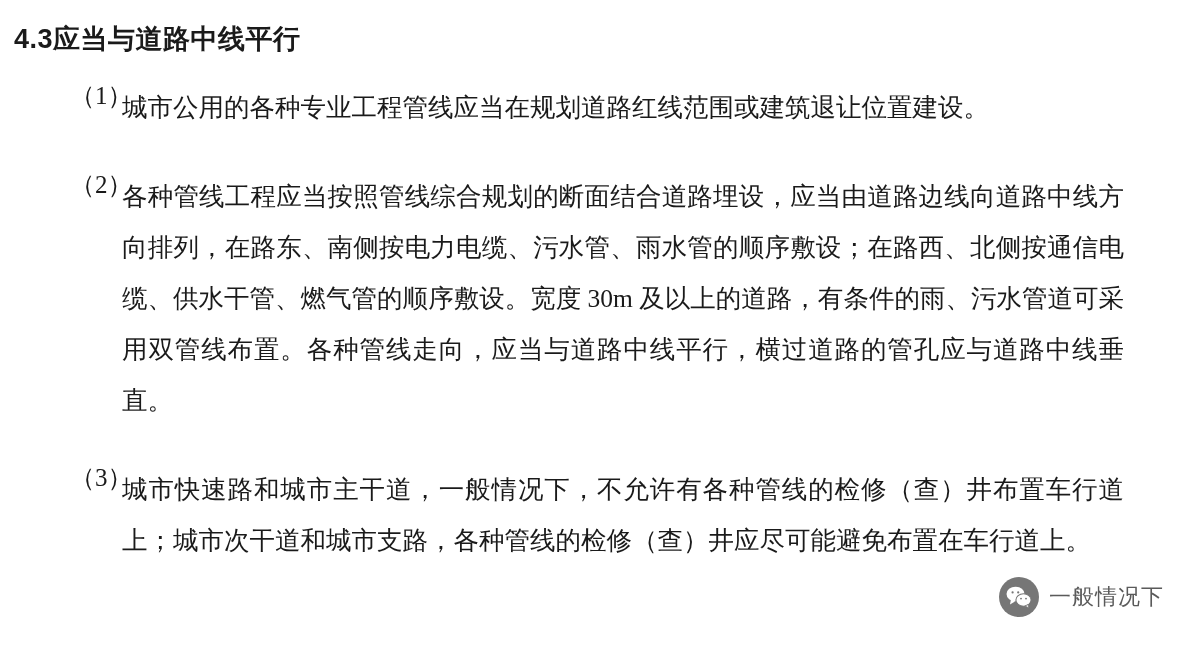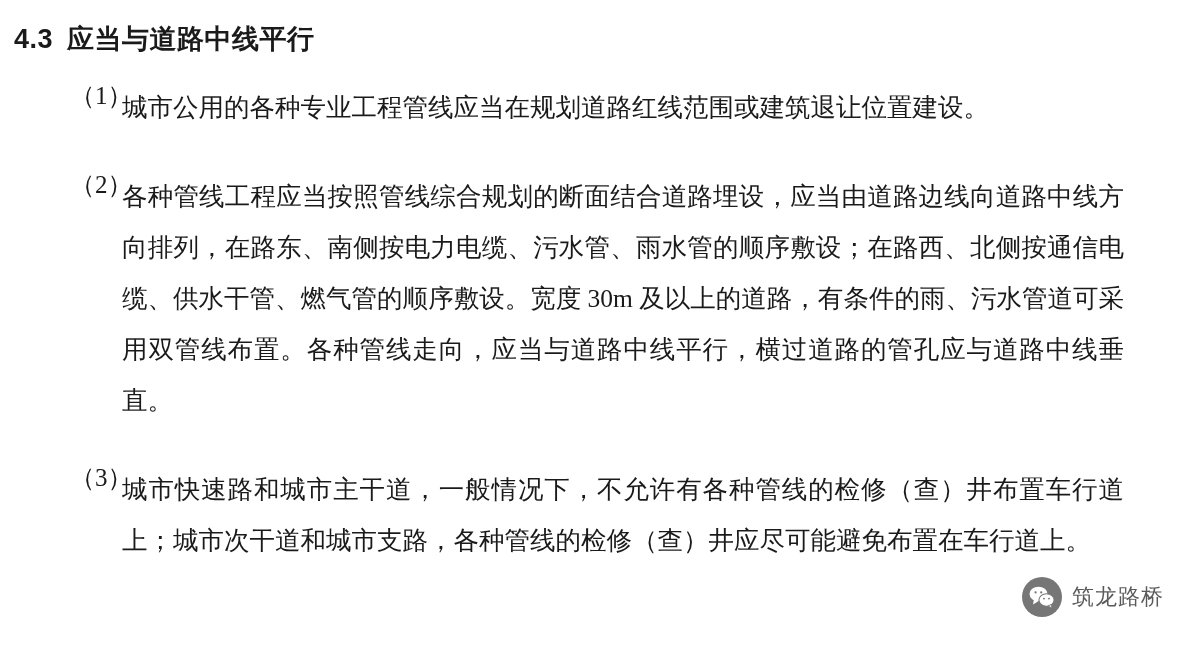--- a/index.html
+++ b/index.html
@@ -25,21 +25,20 @@
   .section-heading {
     font-family: "Liberation Sans", "DejaVu Sans", sans-serif;
     font-weight: bold;
     font-size: 27px;
     line-height: 34px;
     letter-spacing: 0.5px;
     margin: 0 0 14px 0;
     white-space: nowrap;
   }
   .section-heading .num {
-    margin-right: 14px;
   }
   .items {
     margin: 0;
     padding: 0;
     list-style: none;
   }
   .item {
     display: flex;
     align-items: flex-start;
     margin-bottom: 14px;
@@ -137,16 +136,16 @@
         <ellipse cx="9.5" cy="8" rx="9" ry="7.3" fill="#ffffff"></ellipse>
         <polygon points="5,13 4,18.5 9,15.5" fill="#ffffff"></polygon>
         <ellipse cx="17.5" cy="14" rx="7.6" ry="6.2" fill="#ffffff" stroke="#6b6b6b" stroke-width="1.1"></ellipse>
         <polygon points="22,18.5 23,22 19,20" fill="#ffffff" stroke="#6b6b6b" stroke-width="0.8"></polygon>
         <circle cx="6.6" cy="6.4" r="1.1" fill="#6b6b6b"></circle>
         <circle cx="12.2" cy="6.4" r="1.1" fill="#6b6b6b"></circle>
         <circle cx="15" cy="12.6" r="0.95" fill="#6b6b6b"></circle>
         <circle cx="20" cy="12.6" r="0.95" fill="#6b6b6b"></circle>
       </svg>
     </span>
-    <span class="wm-text">筑龙路桥</span>
+    <span class="wm-text">一般情况下</span>
   </div>
 
 </div>
 
 </body></html>

